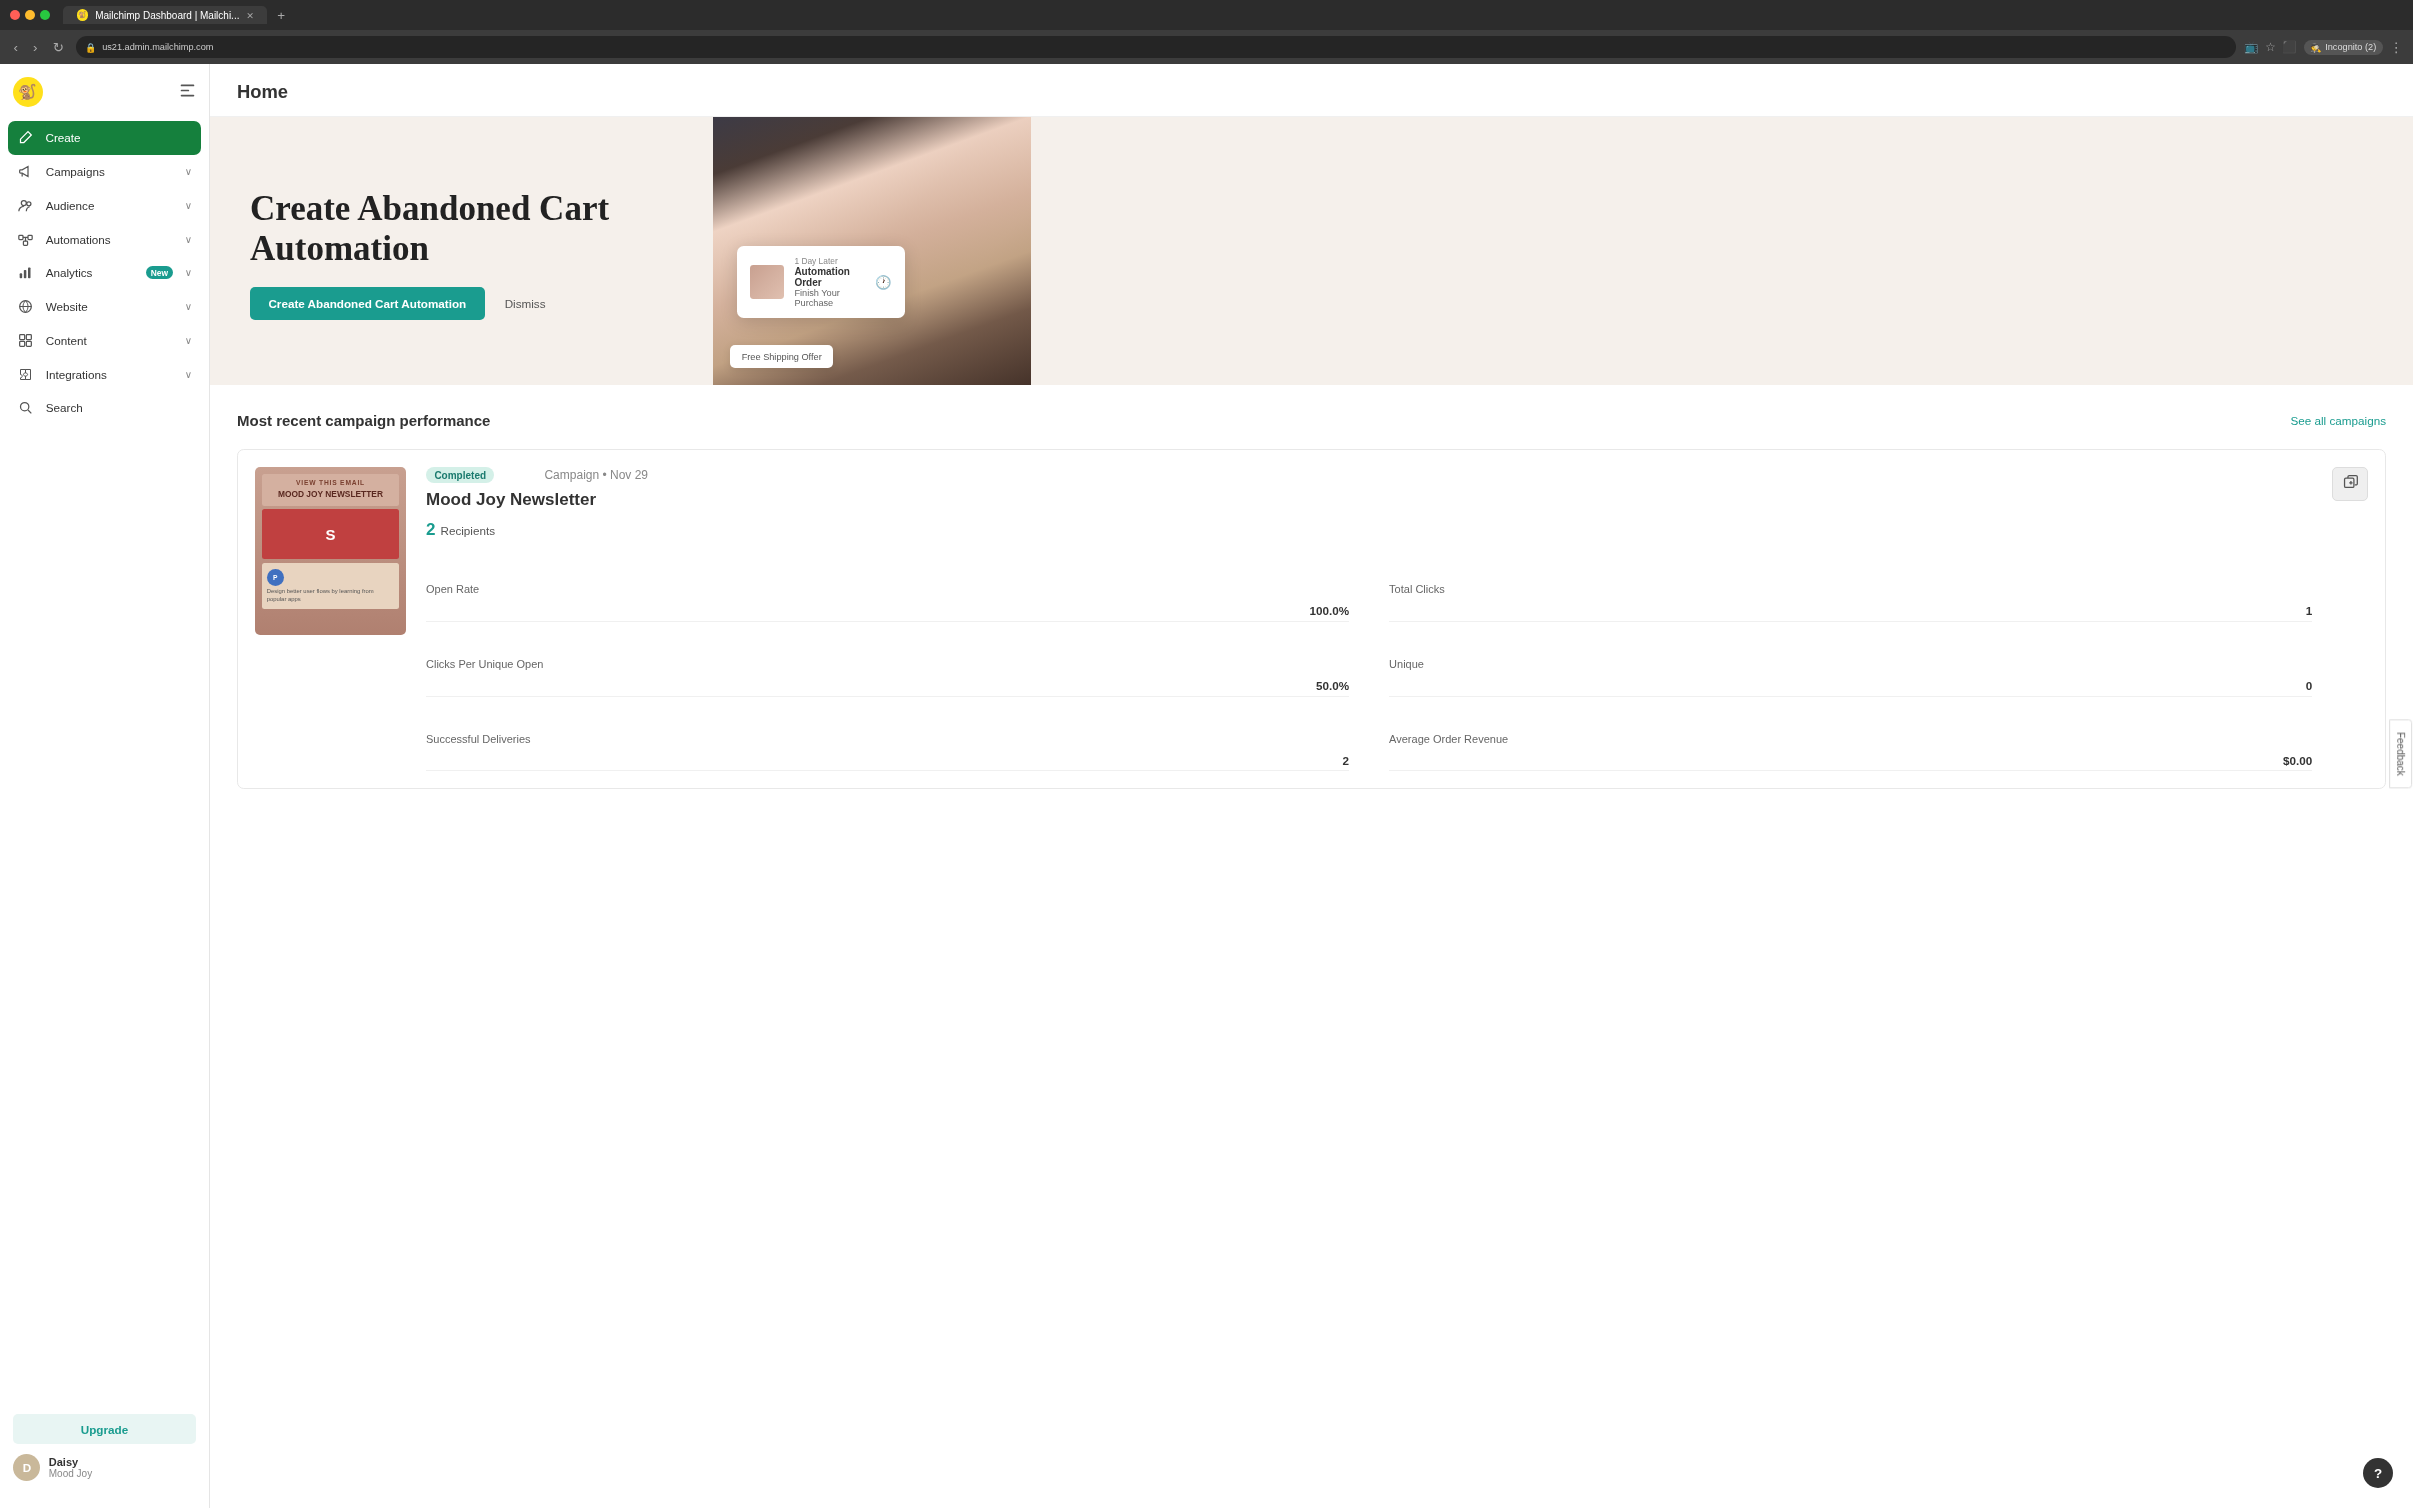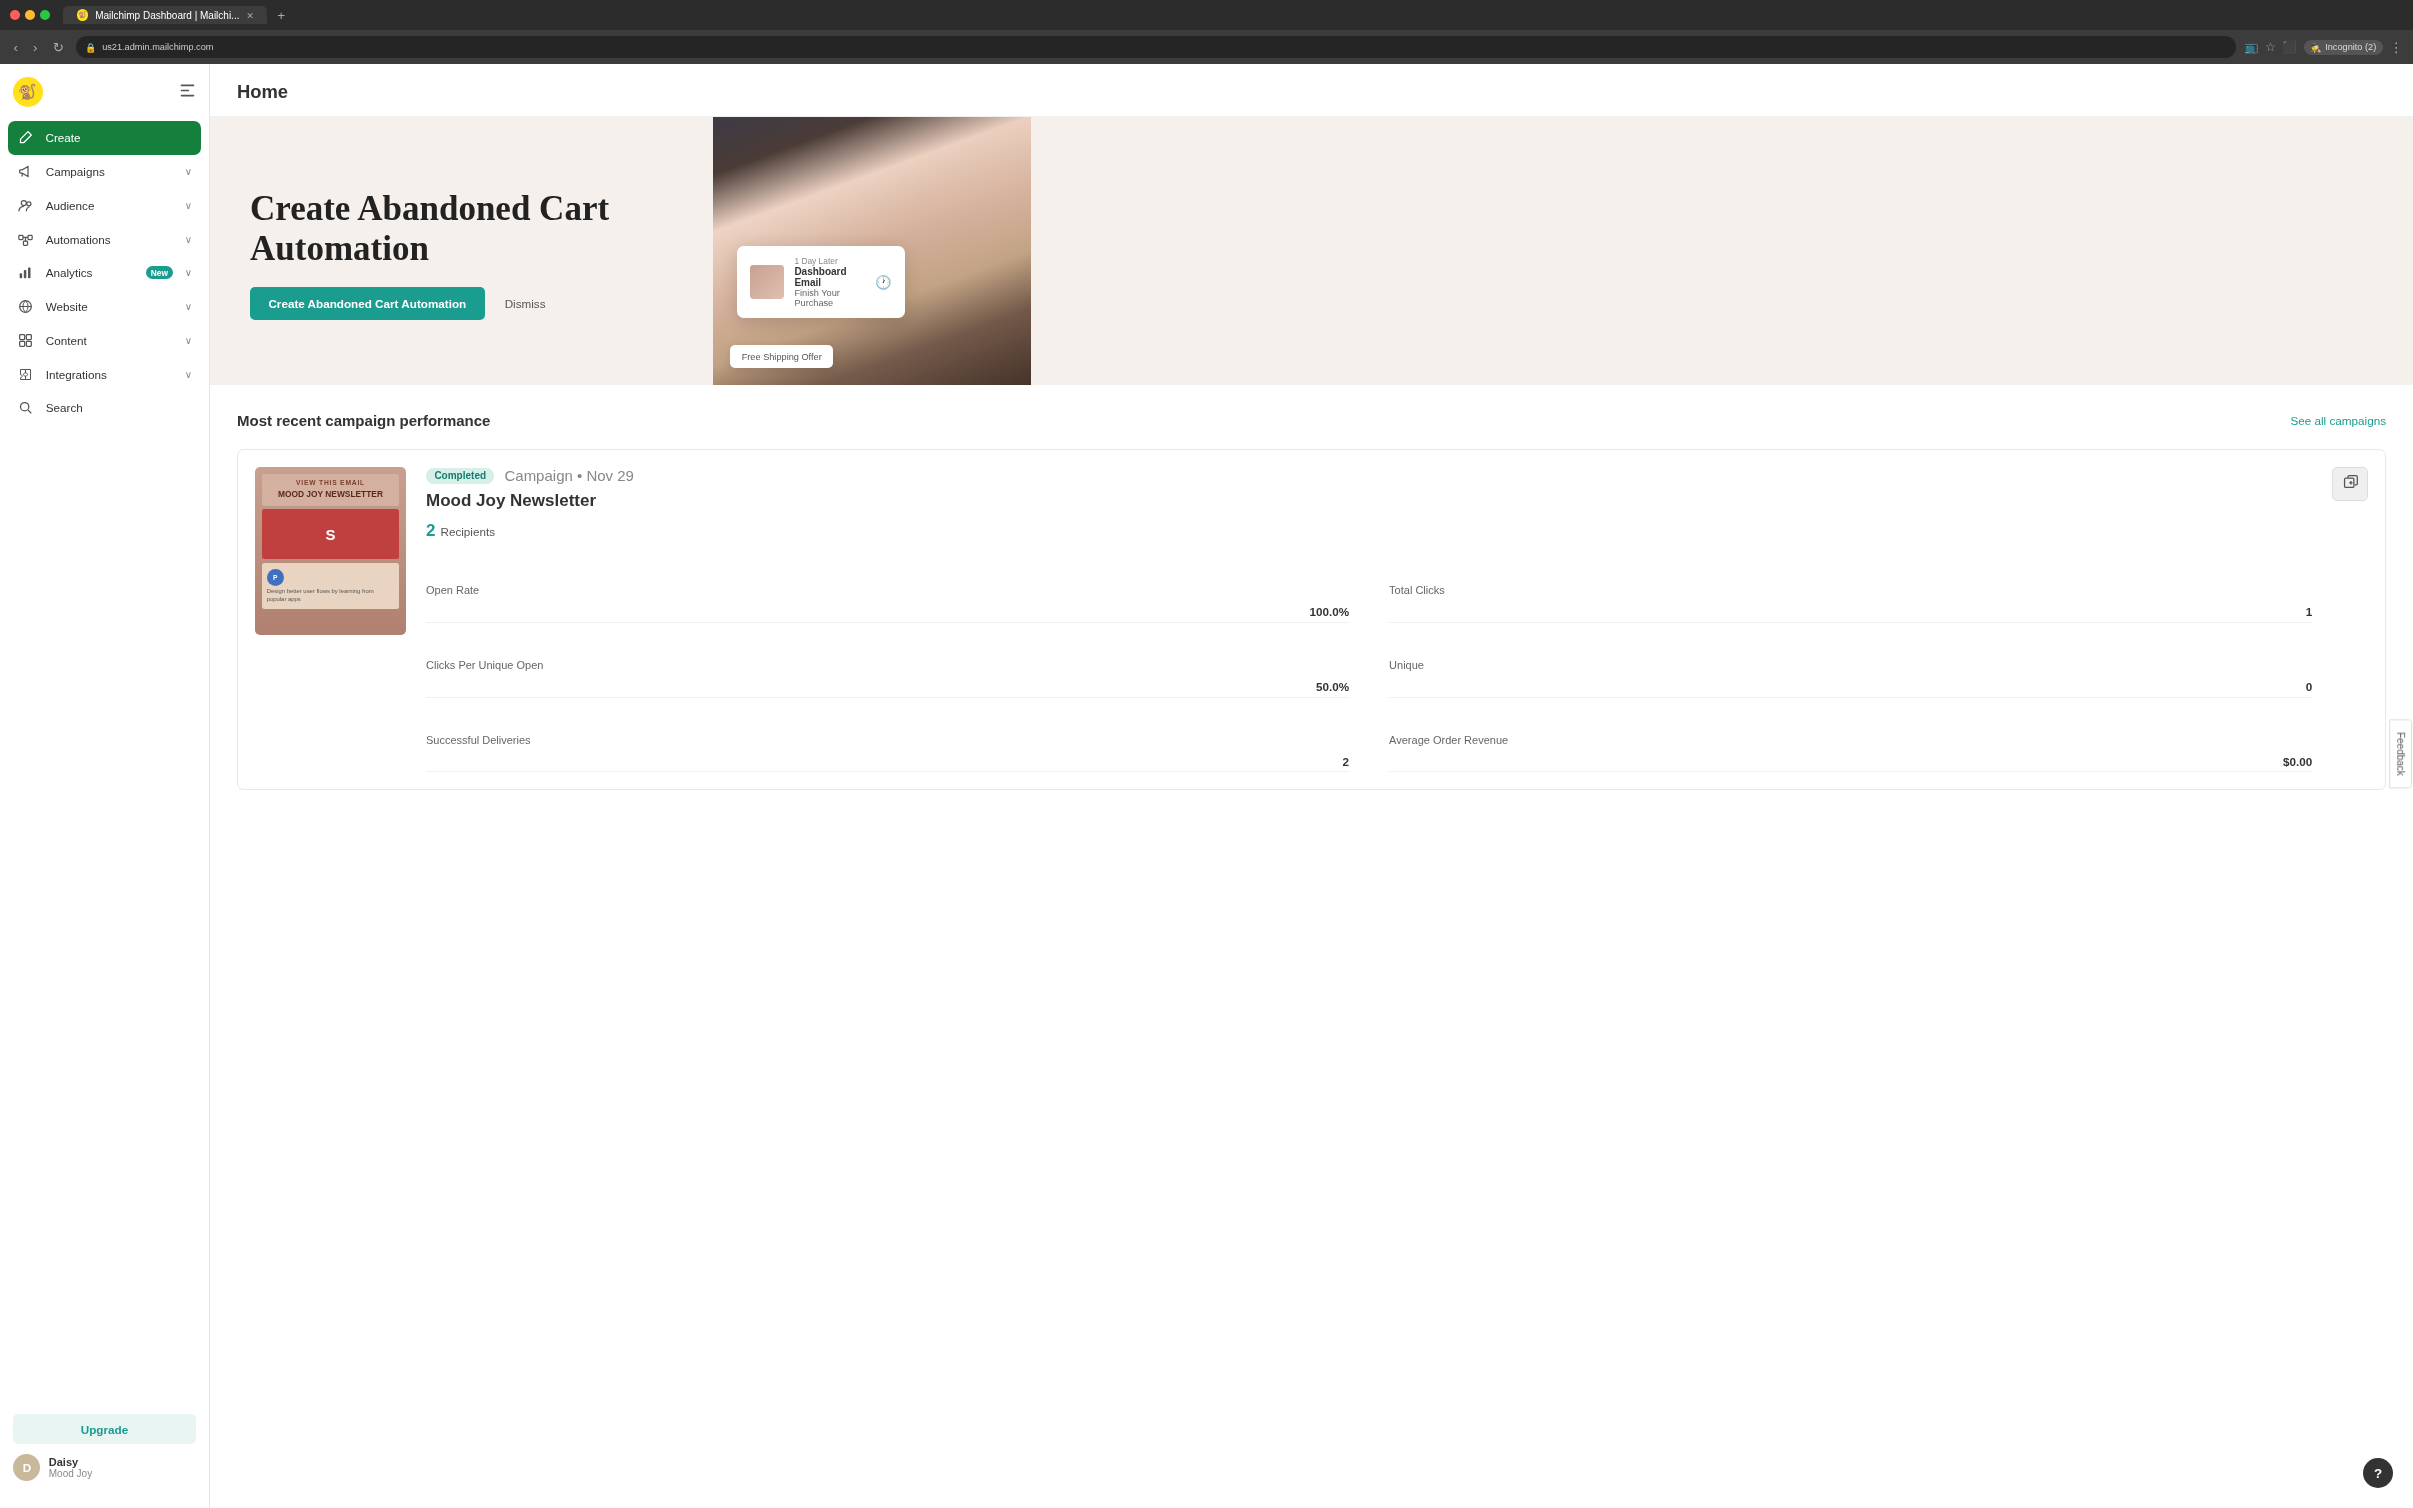--- a/index.html
+++ b/index.html
@@ -77,21 +77,21 @@
     .section-header { display: flex; justify-content: space-between; align-items: center; margin-bottom: 20px; }
     .section-title { font-size: 15px; font-weight: 700; color: #333; }
     .see-all-link { color: #1a9c8f; font-size: 11.7px; text-decoration: none; cursor: pointer; }
 
     .campaign-card { display: flex; gap: 20px; align-items: flex-start; border: 0.8px solid #e8e8e8; border-radius: 6.7px; padding: 17px; }
     .campaign-thumb { width: 151px; height: 168px; border-radius: 5px; overflow: hidden; flex-shrink: 0; background: #c9a89a; position: relative; }
 
     .campaign-detail { flex: 1; }
     .campaign-meta { display: flex; align-items: center; gap: 10px; margin-bottom: 6.7px; }
     .status-badge { background: #d4f0e8; color: #1a7a6e; font-size: 10px; font-weight: 600; padding: 2.5px 8.4px; border-radius: 17px; }
-    .campaign-type { color: #888; font-size: 15px; }
+    .campaign-type { color: #888; font-size: 12px; margin-left: 40px; }
     .campaign-name { font-size: 17px; font-weight: 700; color: #333; margin-bottom: 10px; }
     .recipients-row { display: flex; align-items: baseline; gap: 5px; margin-bottom: 17px; }
     .recipients-count { font-size: 17px; font-weight: 800; color: #1a9c8f; }
     .recipients-label { font-size: 11.7px; color: #555; }
 
     .stats-grid { display: grid; grid-template-columns: 1fr 1fr; gap: 10px 40px; }
     .stat-row { display: flex; justify-content: space-between; align-items: center; padding: 3.4px 0; border-bottom: 0.8px solid #f0f0f0; }
     .stat-label { font-size: 11px; color: #666; }
     .stat-value { font-size: 11.7px; font-weight: 700; color: #333; margin-top: 44px; }
 
@@ -292,21 +292,21 @@
 
       <div class="hero-image">
         <div style="width:100%; height:100%; background: linear-gradient(135deg, #d4c0b0 0%, #e0ccc0 25%, #c0a090 50%, #d8c0b0 70%, #a89080 100%); position:relative;">
 
           <div style="position:absolute; top:0; right:0; width:100%; height:100%; background: linear-gradient(160deg, #2c2c3a 0%, #3a2c28 15%, #f0d4c4 30%, #d4b09a 50%, #c0a080 65%, #6a5040 80%, #3a2820 100%); opacity:0.9;"></div>
 
           <div class="hero-card">
             <div class="hero-card-thumb" style="background:linear-gradient(135deg,#c8a090,#e0c0b0);"></div>
             <div class="hero-card-info">
               <div class="hero-card-tag">1 Day Later</div>
-              <div class="hero-card-title">Dashboard Email</div>
+              <div class="hero-card-title">Automation Order</div>
               <div class="hero-card-sub">Finish Your Purchase</div>
             </div>
             <span class="hero-card-icon">🕐</span>
           </div>
 
           <div style="position:absolute; bottom:17px; left:17px; background:#fff; border-radius:5px; padding:6.7px 11.7px; font-size:9.2px; color:#555; box-shadow:0 1.7px 8.4px rgba(0,0,0,0.1);">
             <span>Free Shipping Offer</span>
           </div>
         </div>
       </div>

